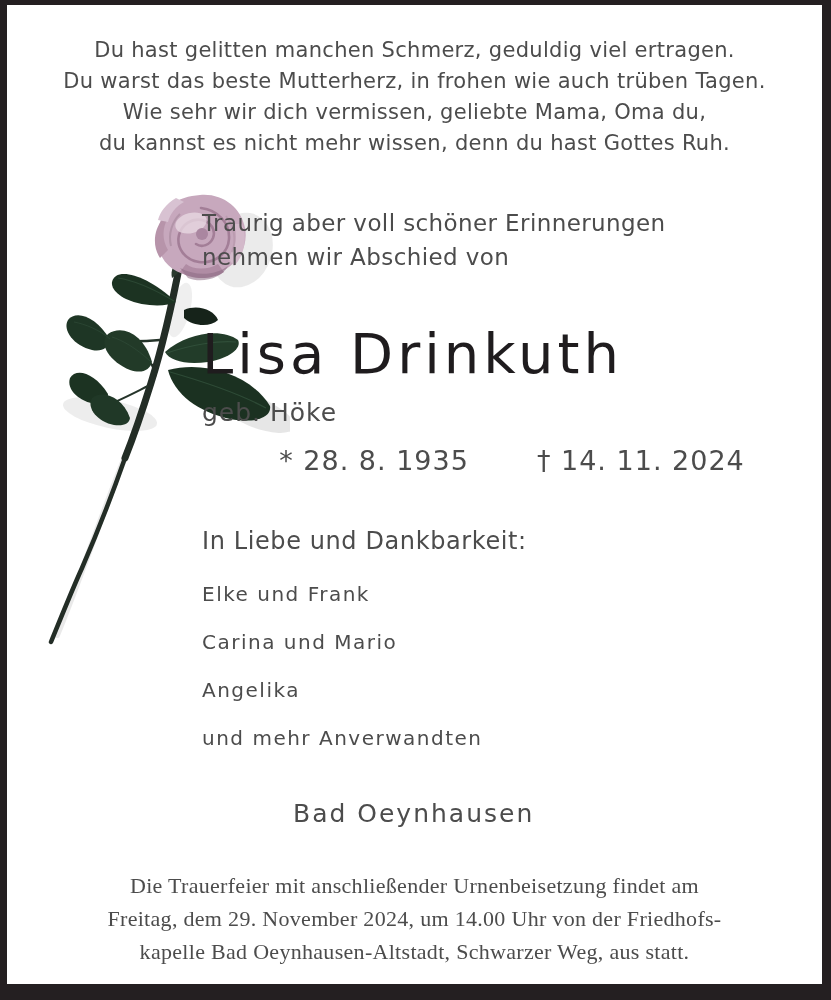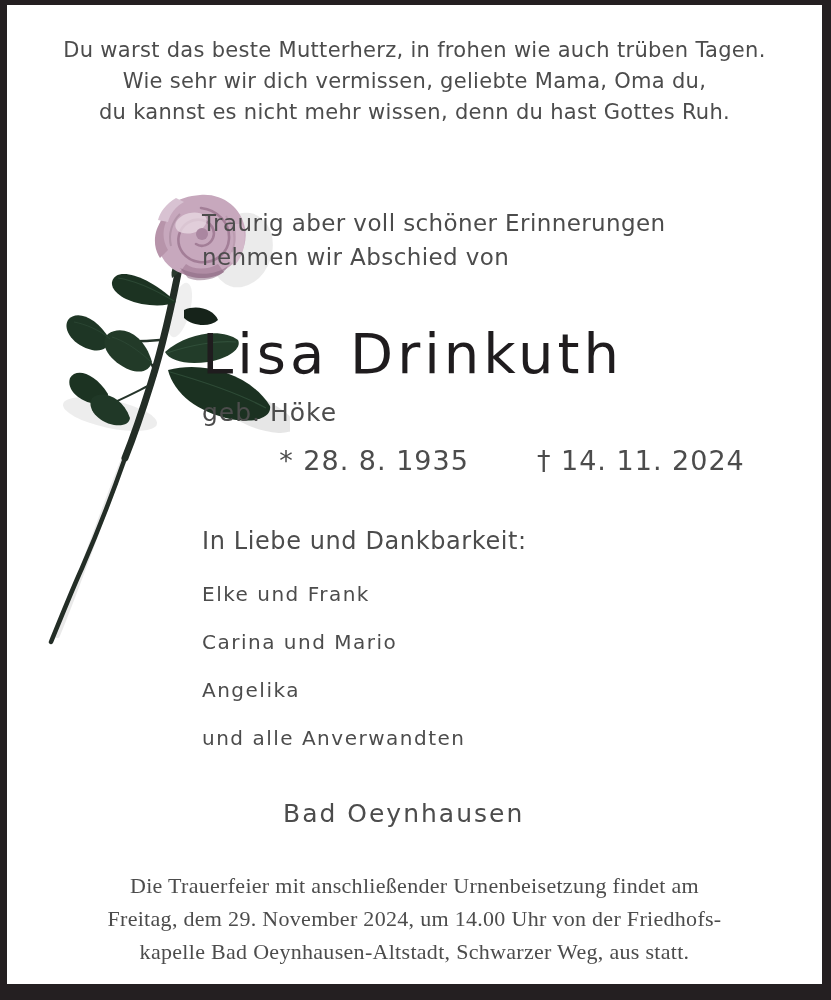--- a/index.html
+++ b/index.html
@@ -50,36 +50,37 @@
   .dates .d{white-space:nowrap;}
   .family-heading{
     margin-top:46px;
     font-size:24px;line-height:34px;letter-spacing:0.6px;
   }
   .family-names{
     margin-top:12px;
     font-size:20px;line-height:48px;letter-spacing:1.5px;
   }
   .place{
-    position:absolute;left:276px;top:792px;
+    position:absolute;left:286px;top:792px;
     font-size:25px;line-height:34px;letter-spacing:2px;
   }
   .funeral{
     position:absolute;left:0;right:0;top:864px;
     text-align:center;
     font-size:22px;line-height:33px;letter-spacing:0.3px;font-family:Liberation Serif, serif;
   }
 </style>
 </head>
 <body>
 
 <div class="canvas">
   <div class="sheet">
 
     <div class="poem txt">
+      <div>Du hast gelitten manchen Schmerz, geduldig viel ertragen.</div>
       <div>Du warst das beste Mutterherz, in frohen wie auch trüben Tagen.</div>
       <div>Wie sehr wir dich vermissen, geliebte Mama, Oma du,</div>
       <div>du kannst es nicht mehr wissen, denn du hast Gottes Ruh.</div>
     </div>
 
     <div class="rose-wrap">
       <svg width="260" height="470" viewBox="0 0 260 470" xmlns="http://www.w3.org/2000/svg">
 
         <g>
           <ellipse cx="212" cy="60" rx="30" ry="38" fill="#8f8f8f" opacity="0.18" transform="rotate(18 212 60)"></ellipse>
@@ -145,21 +146,21 @@
         <span class="d"><span>*</span> <span>28. 8. 1935</span></span>
         <span class="d"><span>†</span> <span>14. 11. 2024</span></span>
       </div>
 
       <div class="family-heading txt">In Liebe und Dankbarkeit:</div>
 
       <div class="family-names txt">
         <div>Elke und Frank</div>
         <div>Carina und Mario</div>
         <div>Angelika</div>
-        <div>und alle Anverwandten</div>
+        <div>und mehr Anverwandten</div>
       </div>
     </div>
 
     <div class="place txt">Bad Oeynhausen</div>
 
     <div class="funeral txt">
       <div>Die Trauerfeier mit anschließender Urnenbeisetzung findet am</div>
       <div>Freitag, dem 29. November 2024, um 14.00 Uhr von der Friedhofs-</div>
       <div>kapelle Bad Oeynhausen-Altstadt, Schwarzer Weg, aus statt.</div>
     </div>

